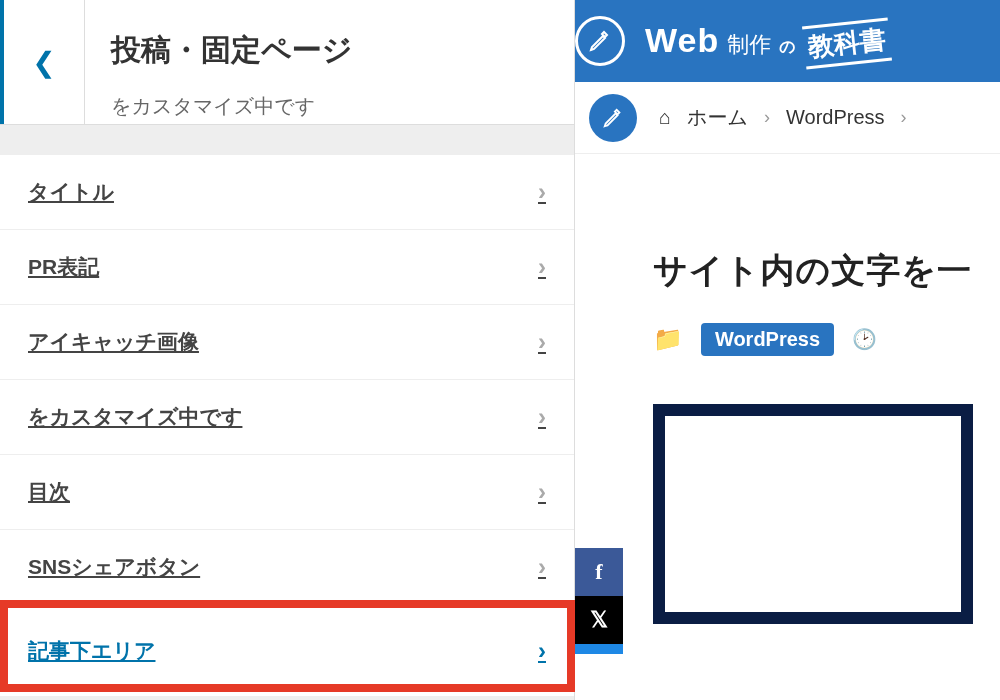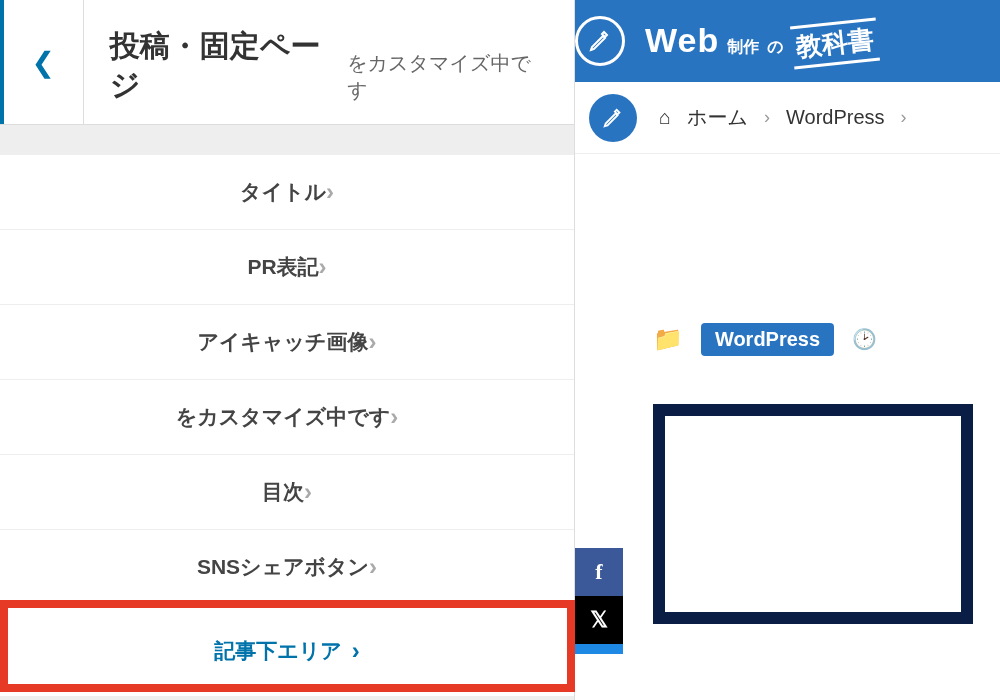--- a/index.html
+++ b/index.html
@@ -9,32 +9,33 @@
 
   
   .customizer { width: 575px; height: 100%; position: relative; background: #eeeeee; border-right: 1px solid #ddd; }
 
   .cz-header { display: flex; align-items: stretch; height: 125px; background: #fff; border-bottom: 1px solid #ddd; }
   .cz-back {
     width: 85px; display: flex; align-items: center; justify-content: center;
     border-right: 1px solid #ddd; border-left: 4px solid #0073aa; cursor: pointer;
     color: #0073aa; font-size: 28px; background: #fff;
   }
-  .cz-title-wrap { padding: 26px 26px 0 26px; display: flex; flex-direction: row; justify-content: center; }
+  .cz-title-wrap { padding: 26px 26px 0 26px; display: flex; flex-direction: column; justify-content: center; }
   .cz-title { font-size: 30px; font-weight: 600; color: #333; line-height: 1.3; }
   .cz-subtitle { font-size: 20px; color: #666; margin-top: 24px; }
 
   .cz-gap { height: 30px; background: #eeeeee; }
 
   .cz-list { background: #fff; }
   .cz-item {
-    display: flex; align-items: center; justify-content: center;
+    display: flex; align-items: center; justify-content: space-between;
     padding: 0 28px; height: 75px; border-bottom: 1px solid #eee;
     font-size: 21px; font-weight: 700; color: #444; cursor: pointer;
     background: #fff;
+    text-decoration: underline;
   }
   .cz-item .chev { color: #aaa; font-size: 24px; }
 
   
   .cz-highlight {
     position: absolute; left: 0; width: 575px; top: 600px; height: 92px;
     border: 8px solid #e63a27; pointer-events: none;
   }
   .cz-item.active { color: #0073aa; gap: 10px; }
   .cz-item.active .chev { color: #0073aa; }
@@ -45,21 +46,21 @@
 
   .pv-topbar {
     height: 82px; background: #2974c0; display: flex; align-items: center; gap: 20px;
   }
   .pv-logo-badge {
     width: 50px; height: 50px; border: 3px solid #fff; border-radius: 50%; display: flex; align-items: center; justify-content: center;
   }
   .pv-logo-badge svg { width: 24px; height: 24px; stroke: #fff; fill: none; stroke-width: 2; }
   .pv-logo-text { display: flex; align-items: baseline; gap: 8px; color: #fff; }
   .pv-logo-web { font-size: 34px; font-weight: 800; letter-spacing: 1px; }
-  .pv-logo-seisaku { font-size: 16px; font-weight: 700; }
+  .pv-logo-seisaku { font-size: 22px; font-weight: 400; }
   .pv-logo-no { font-size: 16px; font-weight: 600; }
   .pv-logo-kyoukasho {
     font-size: 26px; font-weight: 700; transform: rotate(-6deg);
     display: inline-block; padding: 0 4px; position: relative;
   }
   .pv-logo-kyoukasho::before, .pv-logo-kyoukasho::after {
     content: ""; position: absolute; left: 0; right: 0; height: 3px; background: #fff;
   }
   .pv-logo-kyoukasho::before { top: -4px; }
   .pv-logo-kyoukasho::after  { bottom: -4px; }
@@ -177,21 +178,21 @@
         <span class="pv-bc-home-ico">⌂</span>
         <span>ホーム</span>
         <span class="pv-bc-sep">›</span>
         <span>WordPress</span>
         <span class="pv-bc-sep">›</span>
       </div>
     </div>
 
     <div class="pv-article">
       <h1 class="pv-article-h1">
-        <br>
+        <span>サイト内の文字を一</span><br>
       </h1>
     </div>
 
     <div class="pv-meta">
       <span class="pv-folder">📁</span>
       <span class="pv-tag">WordPress</span>
       <span class="pv-clock">🕑</span>
     </div>
 
     <div class="pv-figure"></div>

